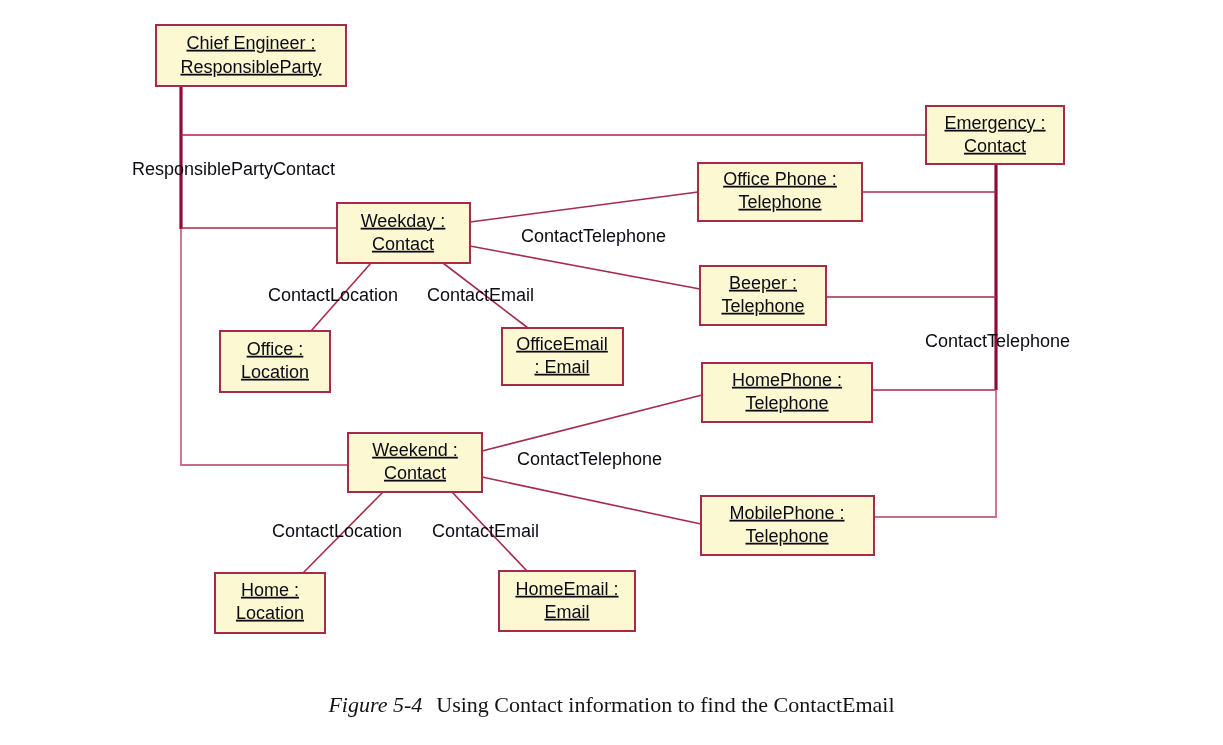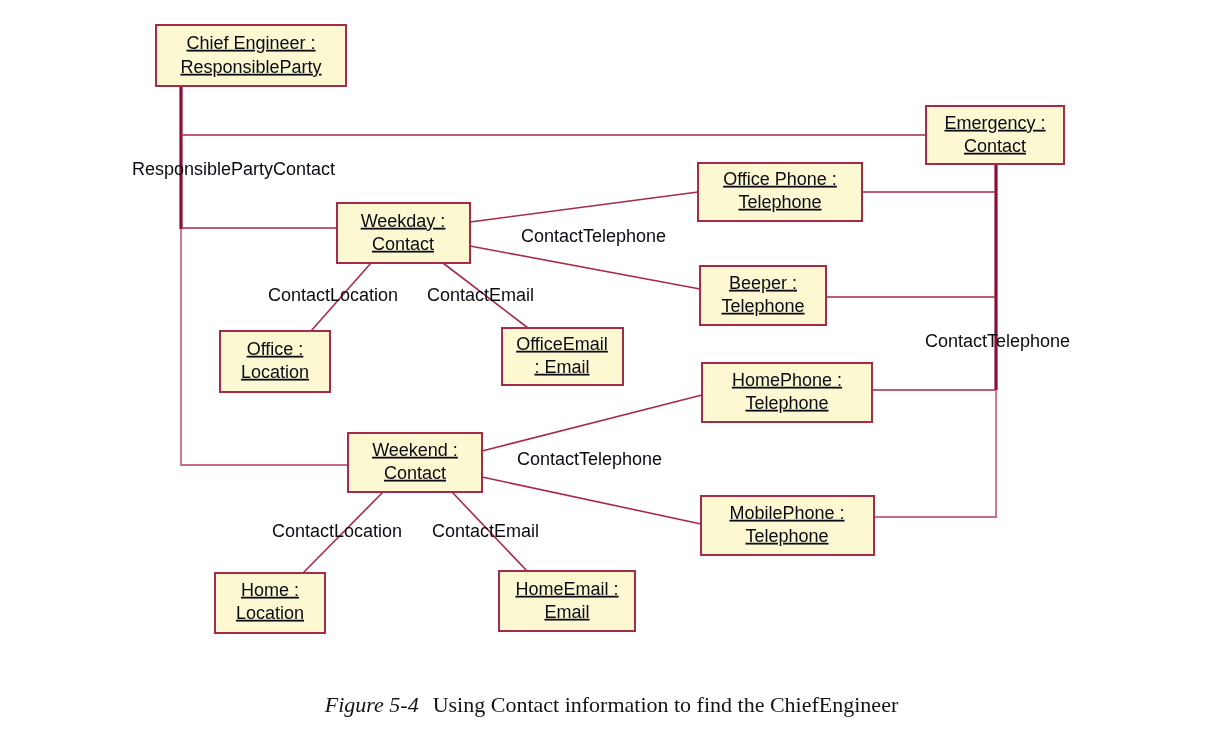--- a/index.html
+++ b/index.html
@@ -206,16 +206,16 @@
       <text class="assoc-label" x="427" y="296">ContactEmail</text>
       <text class="assoc-label" x="925" y="342">ContactTelephone</text>
       <text class="assoc-label" x="517" y="460">ContactTelephone</text>
       <text class="assoc-label" x="272" y="532">ContactLocation</text>
       <text class="assoc-label" x="432" y="532">ContactEmail</text>
     </g>
 
   </svg>
 
   <div class="caption">
-    <span class="fig-num">Figure 5-4</span><span>Using Contact information to find the ChiefEngineer</span>
+    <span class="fig-num">Figure 5-4</span><span>Using Contact information to find the ContactEmail</span>
   </div>
 
 </div>
 
 </body></html>

